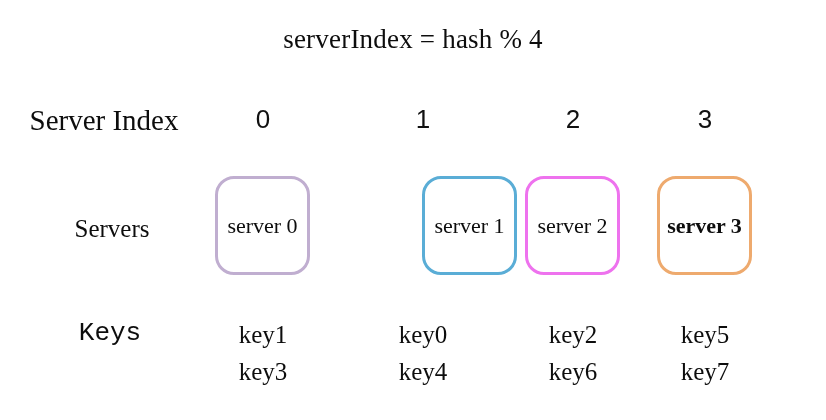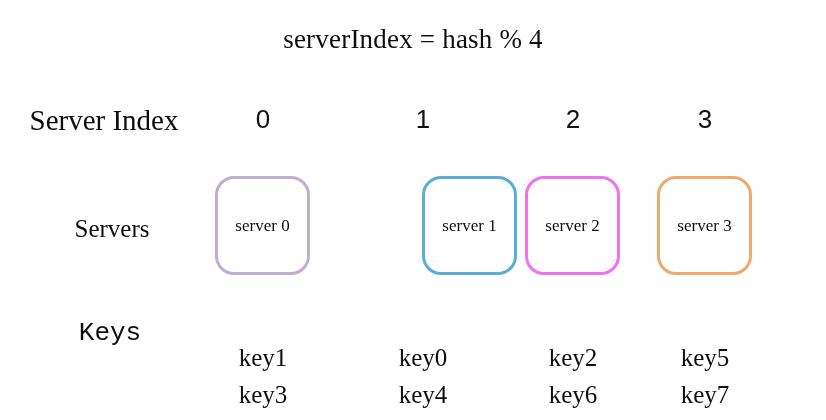--- a/index.html
+++ b/index.html
@@ -97,32 +97,31 @@
     box-sizing: border-box;
     border: 3px solid #c0aed0;
     border-radius: 19px;
     background: #ffffff;
     display: flex;
     align-items: center;
     justify-content: center;
   }
   .server-box .server-text {
     font-family: "Liberation Serif", serif;
-    font-size: 17px;
+    font-size: 22px;
     color: #0d0d0d;
     white-space: nowrap;
   }
 
   .keys {
     position: absolute;
     top: 316px;
     left: 0;
     width: 150px;
     text-align: center;
-    margin-top: 23px;
   }
   .keys .key {
     font-family: "Liberation Serif", serif;
     font-size: 25px;
     line-height: 37px;
     color: #0d0d0d;
     white-space: nowrap;
   }
 </style>
 </head>
@@ -164,21 +163,21 @@
       <span class="server-text">server 2</span>
     </div>
     <div class="keys">
       <div class="key">key2</div>
       <div class="key">key6</div>
     </div>
   </div>
 
   <div class="col col-3">
     <div class="index-num">3</div>
-    <div class="server-box" style="border-color: rgb(238, 170, 110);">
+    <div class="server-box" style="border-color: rgb(238, 170, 110); font-weight: bold;">
       <span class="server-text">server 3</span>
     </div>
     <div class="keys">
       <div class="key">key5</div>
       <div class="key">key7</div>
     </div>
   </div>
 
 </div>
 

